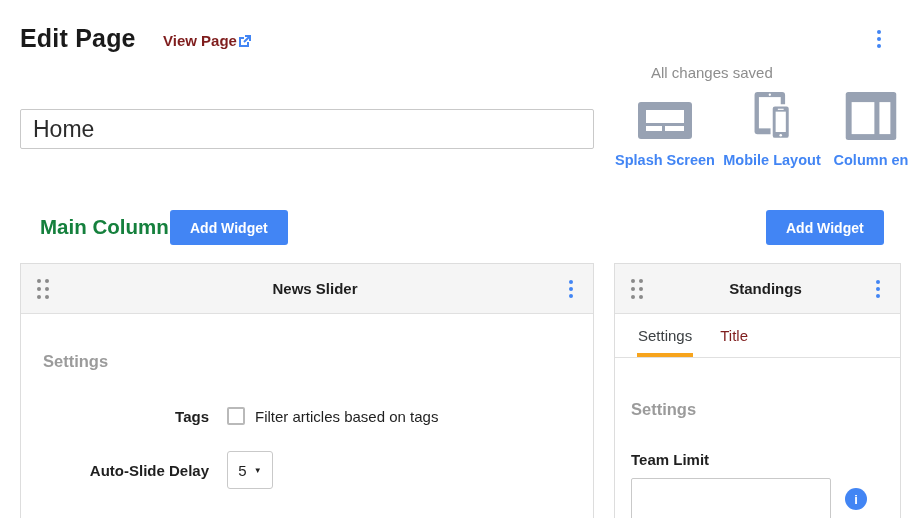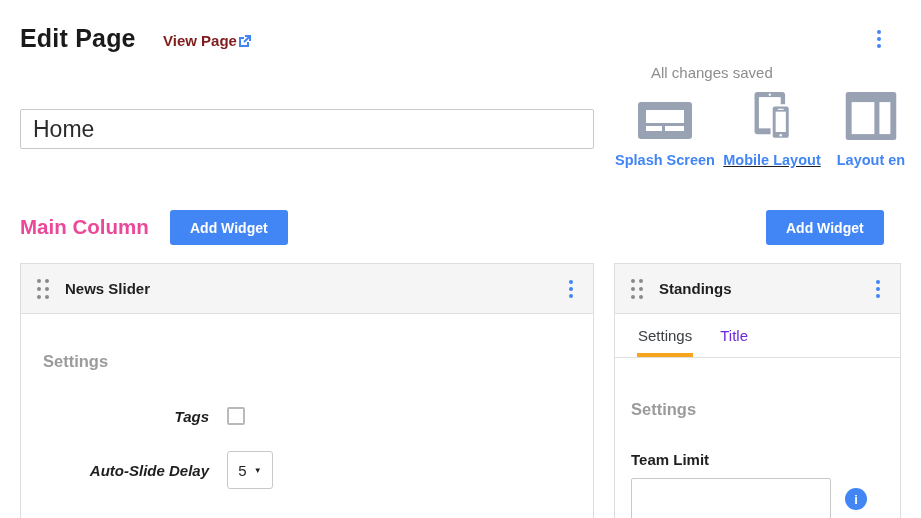--- a/index.html
+++ b/index.html
@@ -19,60 +19,60 @@
 
   
   .name-input { position:absolute; left:20px; top:109px; width:574px; height:40px; border:1px solid #c9c9c9; border-radius:2px; padding:0 12px; font-family:inherit; font-size:23px; color:#2b2b2b; outline:none; }
   .page-url { position:absolute; left:23px; top:153px; font-size:14px; color:#9aa0a6; }
   .page-url .slug { color:#4285f4; }
 
   
   .layout-col { position:absolute; top:92px; height:76px; display:flex; flex-direction:column; align-items:center; justify-content:flex-end; gap:12px; }
   .layout-col .lbl { font-size:14.5px; font-weight:bold; color:#4285f4; white-space:nowrap; cursor:pointer; }
   .col-splash { left:612px; width:106px; }
-  .col-mobile { left:722px; width:100px;text-decoration:underline; }
+  .col-mobile { left:722px; width:100px; }
   .col-layout { left:816px; width:110px; }
   .licon { display:block; }
 
   
-  .section-title { position:absolute; font-size:20.5px; font-weight:bold; color:#ec4899; }
+  .section-title { position:absolute; font-size:20.5px; font-weight:bold; color:#15803d;margin-left:20px; }
   .st-main { left:20px; top:215px; }
   .st-side { left:614px; top:215px; }
   .add-widget { position:absolute; top:210px; height:35px; padding:0 20px; background:#4285f4; color:#fff; border:none; border-radius:3px; font-family:inherit; font-size:14px; font-weight:bold; cursor:pointer; }
   .aw-main { left:170px; }
   .aw-side { left:766px; }
 
   
   .card { position:absolute; top:263px; background:#fff; border:1px solid #ddd; }
   .card-main { left:20px; width:574px; height:300px; }
   .card-side { left:614px; width:287px; height:300px; }
-  .card-head { height:50px; background:#f5f5f5; border-bottom:1px solid #e0e0e0; display:flex; align-items:center; padding:0 16px; }
+  .card-head { height:50px; background:#f5f5f5; border-bottom:1px solid #e0e0e0; display:flex; align-items:center; padding:0 16px;text-align:center; }
   .drag-handle { display:grid; grid-template-columns:repeat(2,4px); grid-auto-rows:4px; gap:4px; cursor:grab; margin-right:16px; }
   .drag-handle i { width:4px; height:4px; border-radius:50%; background:#8a8a8a; }
   .card-title { font-size:15px; font-weight:bold; color:#1f1f1f; flex:1; }
 
   .settings-heading { font-size:16.5px; font-weight:bold; color:#9b9b9b; }
 
   
   .card-main .body { padding:24px 22px; }
   .card-main .settings-heading { margin-top:14px; }
   .form-row { display:flex; align-items:center; }
   .row-tags { margin-top:36px; }
   .row-delay { margin-top:26px; }
-  .form-label { width:166px; text-align:right; font-size:15px; font-weight:bold; color:#1f1f1f; margin-right:18px;font-style:italic; }
+  .form-label { width:166px; text-align:right; font-size:15px; font-weight:bold; color:#1f1f1f; margin-right:18px; }
   .checkbox { appearance:none; -webkit-appearance:none; width:18px; height:18px; border:2px solid #b9b9b9; border-radius:2px; background:#fff; margin:0 10px 0 0; cursor:pointer; }
   .check-label { font-size:15px; color:#1f1f1f; }
   .fake-select { width:46px; height:38px; border:1px solid #c9c9c9; border-radius:3px; background:#fff; display:flex; align-items:center; justify-content:center; gap:7px; font-size:15px; color:#1f1f1f; cursor:pointer; }
   .fake-select .caret { font-size:8px; color:#222; }
 
   
   .tabs { display:flex; gap:26px; padding:0 0 0 22px; border-bottom:1px solid #e0e0e0; }
   .tab { padding:13px 1px 9px; font-size:15px; cursor:pointer; border-bottom:4px solid transparent; }
   .tab.active { color:#3c4043; border-bottom-color:#f7a41d; }
-  .tab.inactive { color:#6d28d9; }
+  .tab.inactive { color:#7f1d1d; }
   .card-side .body { padding:28px 16px 0; position:relative; }
   .card-side .settings-heading { margin-top:14px; }
   .team-limit-label { margin-top:32px; font-size:15px; font-weight:bold; color:#1f1f1f; }
   .limit-row { display:flex; align-items:center; margin-top:10px; }
   .limit-input { width:200px; height:42px; border:1px solid #c9c9c9; border-radius:2px; padding:0 10px; font-family:inherit; font-size:15px; outline:none; }
   .info-icon { width:22px; height:22px; border-radius:50%; background:#4285f4; color:#fff; font-size:13px; font-weight:bold; font-style:normal; display:flex; align-items:center; justify-content:center; margin-left:14px; cursor:pointer; }
 </style>
 </head>
 <body>
 
@@ -120,21 +120,21 @@
     </svg>
     <span class="lbl">Mobile Layout</span>
   </div>
 
   <div class="layout-col col-layout">
     <svg class="licon" width="60" height="57" viewBox="0 0 60 57">
       <rect x="0" y="0" width="60" height="57" rx="3" fill="#98a2b3"></rect>
       <rect x="7" y="12" width="27" height="38" fill="#fff"></rect>
       <rect x="40" y="12" width="13" height="38" fill="#fff"></rect>
     </svg>
-    <span class="lbl">Layout en</span>
+    <span class="lbl">Column en</span>
   </div>
 
   <h2 class="section-title st-main">Main Column</h2>
   <button class="add-widget aw-main">Add Widget</button>
 
   <button class="add-widget aw-side">Add Widget</button>
 
   <div class="card card-main">
     <div class="card-head">
       <span class="drag-handle">
@@ -151,20 +151,21 @@
           <i></i>
           <i></i>
         </span>
     </div>
     <div class="body">
       <div class="settings-heading">Settings</div>
 
       <div class="form-row row-tags">
         <span class="form-label">Tags</span>
         <input type="checkbox" class="checkbox" style="">
+        <span class="check-label">Filter articles based on tags</span>
       </div>
 
       <div class="form-row row-delay">
         <span class="form-label">Auto-Slide Delay</span>
         <div class="fake-select">
           <span>5</span>
           <span class="caret">▼</span>
         </div>
       </div>
     </div>

